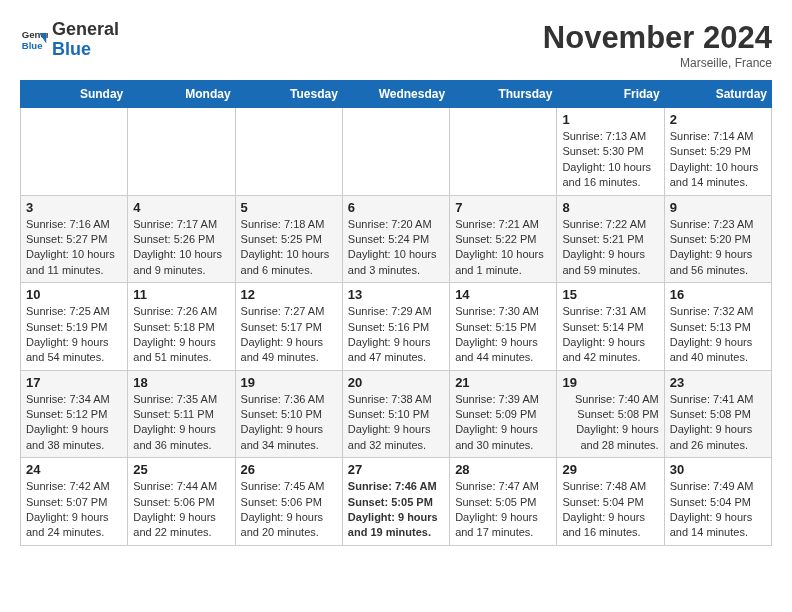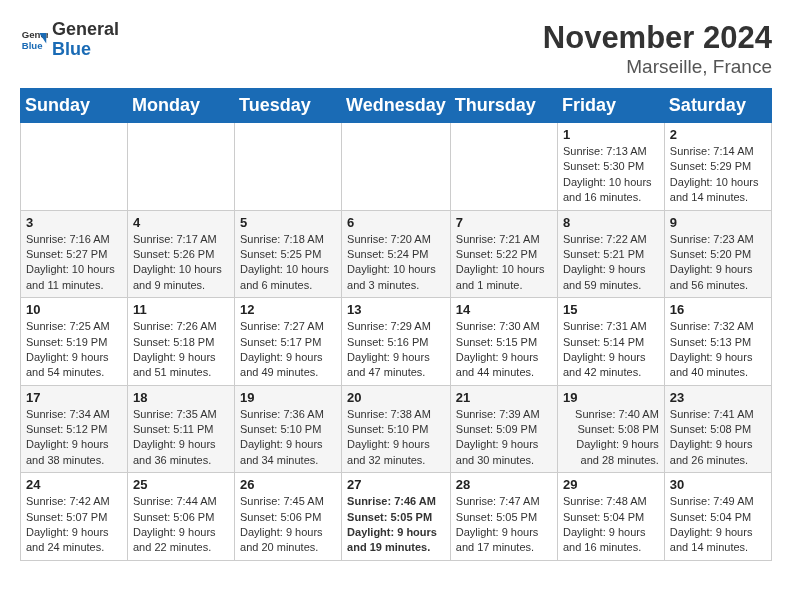--- a/index.html
+++ b/index.html
@@ -34,35 +34,35 @@
     }
     .title-section {
       text-align: right;
     }
     .month-title {
       font-size: 31px;
       font-weight: bold;
       color: #333;
     }
     .location {
-      font-size: 19px;
+      font-size: 12px;
       color: #555;
     }
     .calendar {
       width: 100%;
       border-collapse: collapse;
       font-size: 11px;
     }
     .calendar thead tr th {
       background-color: #1a6bb5;
       color: white;
       padding: 6px 4px;
-      text-align: left;
+      text-align: right;
       font-weight: bold;
-      font-size: 18px;
+      font-size: 12px;
       border: 1px solid #1a6bb5;
     }
     .calendar tbody tr td {
       border: 1px solid #ccc;
       padding: 4px 5px;
       vertical-align: top;
       width: calc(100% / 7);
       min-height: 80px;
       background: #fff;
     }

